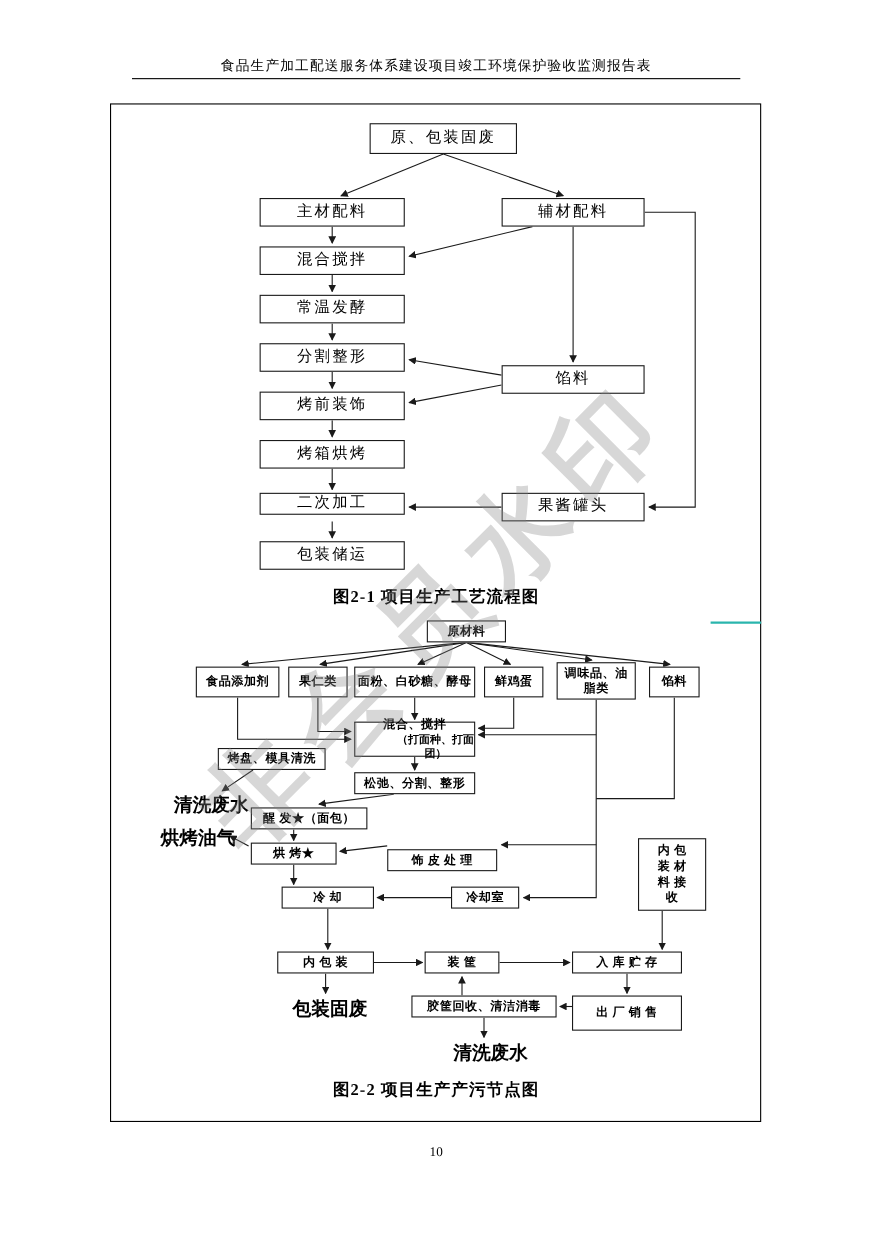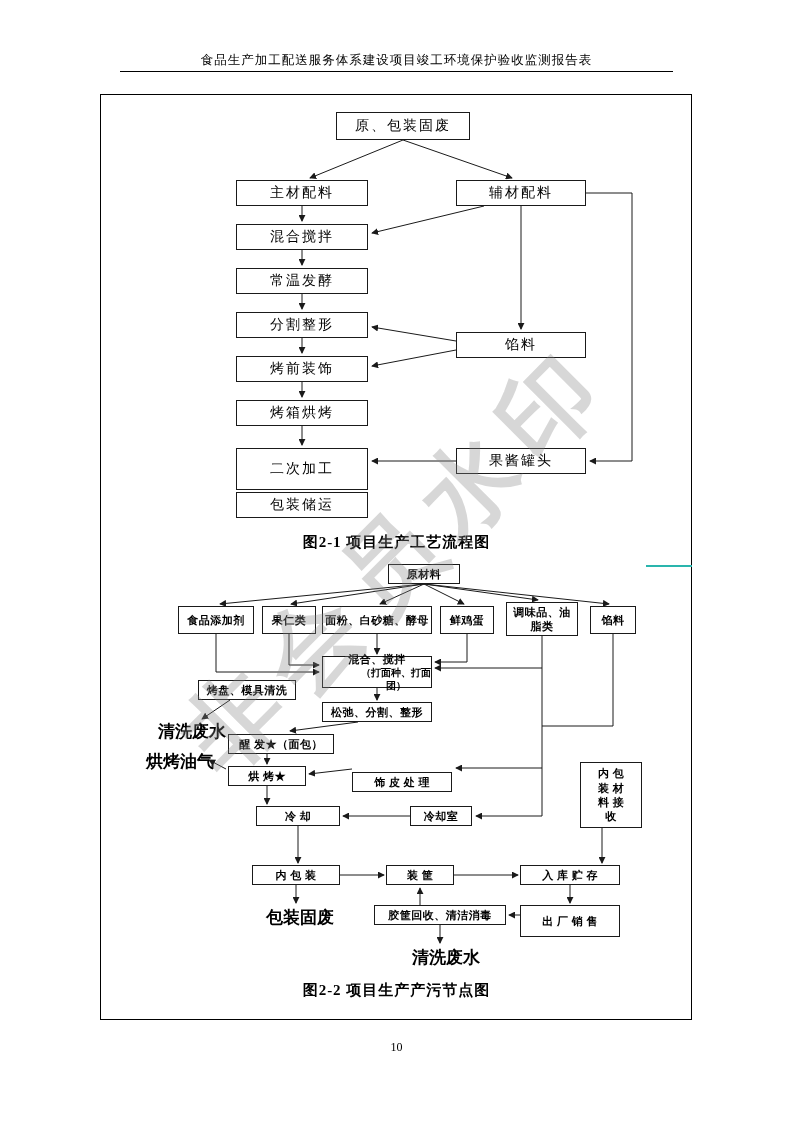--- a/index.html
+++ b/index.html
@@ -105,21 +105,21 @@
 </svg>
 
 <div class="node d1node" style="left:336px;top:112px;width:134px;height:28px">原、包装固废</div>
 <div class="node d1node" style="left:236px;top:180px;width:132px;height:26px">主材配料</div>
 <div class="node d1node" style="left:456px;top:180px;width:130px;height:26px">辅材配料</div>
 <div class="node d1node" style="left:236px;top:224px;width:132px;height:26px">混合搅拌</div>
 <div class="node d1node" style="left:236px;top:268px;width:132px;height:26px">常温发酵</div>
 <div class="node d1node" style="left:236px;top:312px;width:132px;height:26px">分割整形</div>
 <div class="node d1node" style="left:236px;top:356px;width:132px;height:26px">烤前装饰</div>
 <div class="node d1node" style="left:236px;top:400px;width:132px;height:26px">烤箱烘烤</div>
-<div class="node d1node" style="left:236px;top:448px;width:132px;height:42px">二次加工</div>
+<div class="node d1node" style="left:236px;top:448px;width:132px;height:20px">二次加工</div>
 <div class="node d1node" style="left:236px;top:492px;width:132px;height:26px">包装储运</div>
 <div class="node d1node" style="left:456px;top:332px;width:130px;height:26px">馅料</div>
 <div class="node d1node" style="left:456px;top:448px;width:130px;height:26px">果酱罐头</div>
 
 <div class="caption" style="top:533px">图2-1  项目生产工艺流程图</div>
 
 <div class="node d2node" style="left:388px;top:564px;width:72px;height:20px">原材料</div>
 
 <div class="node d2node" style="left:178px;top:606px;width:76px;height:28px">食品添加剂</div>
 <div class="node d2node" style="left:262px;top:606px;width:54px;height:28px">果仁类</div>

